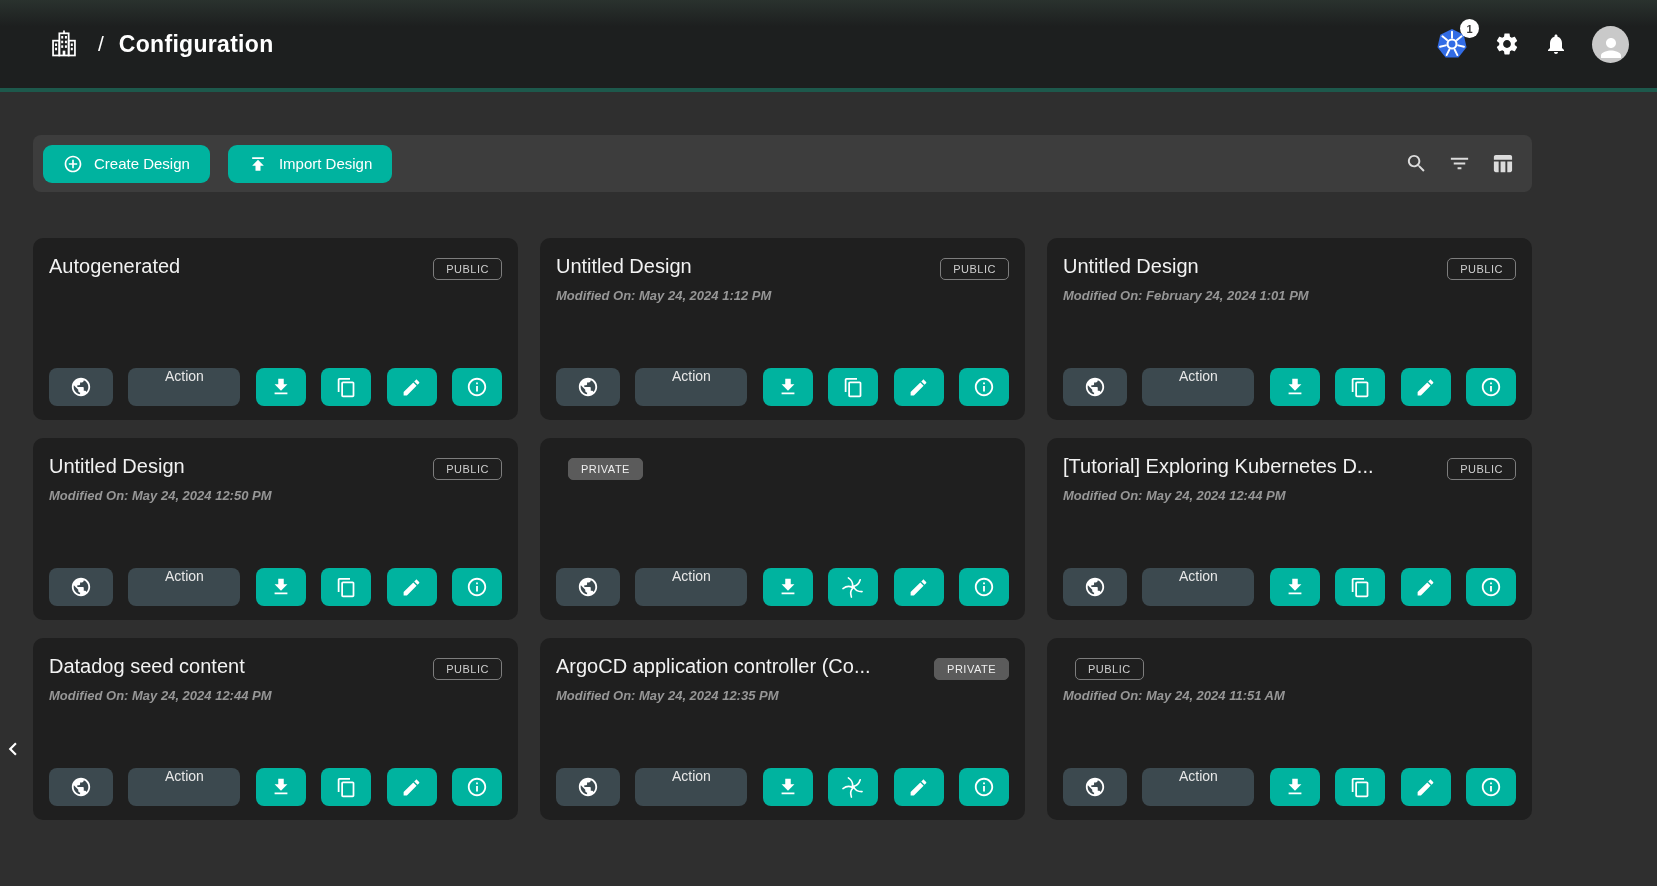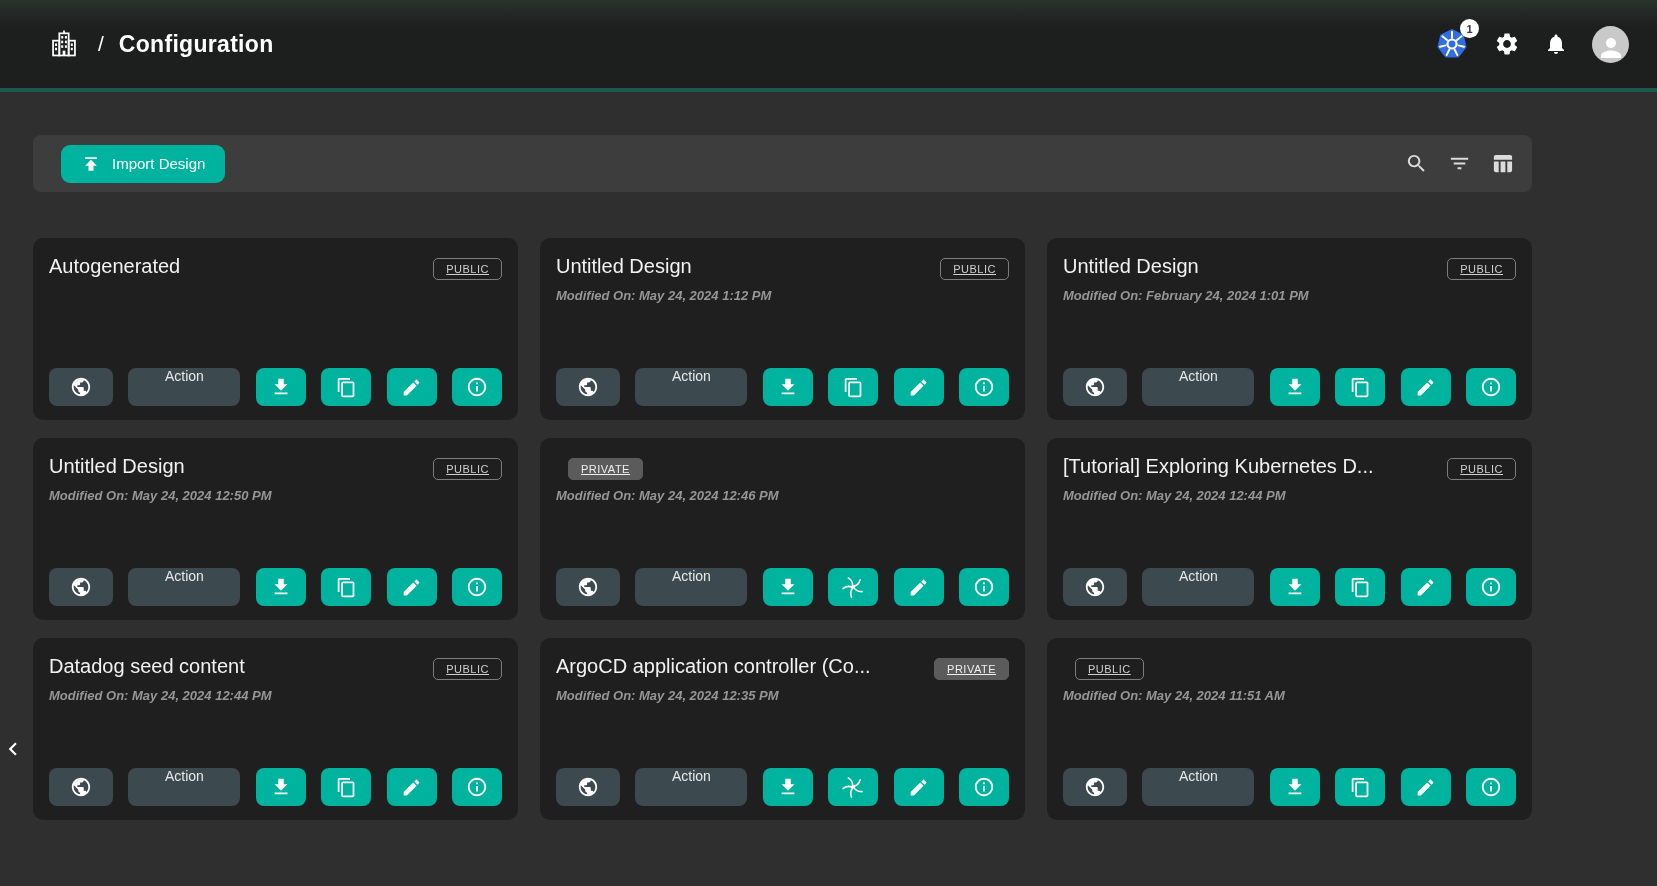--- a/index.html
+++ b/index.html
@@ -71,21 +71,21 @@
     display:flex; flex-direction:column;
   }
   .card-head { display:flex; align-items:flex-start; }
   .card-title {
     flex:1; min-width:0;
     color:#f2f2f2; font-size:20px; font-weight:500;
     white-space:nowrap; overflow:hidden;
   }
   .badge {
     font-size:11px; padding:4px 12px; border-radius:5px;
-    letter-spacing:.5px; margin-left:12px; margin-top:3px; white-space:nowrap;text-decoration:underline;
+    letter-spacing:.5px; margin-left:12px; margin-top:3px; white-space:nowrap;
   }
   .badge.outlined { border:1px solid #7d7d7d; color:#cfcfcf; background:transparent; }
   .badge.filled   { background:#5b5b5b; color:#efefef; border:1px solid #5b5b5b; }
   .card-modified {
     margin-top:8px; font-size:13px; font-style:italic; font-weight:bold; color:#969696;
   }
   .card-actions {
     margin-top:auto;
     display:flex; align-items:center; justify-content:space-between;
   }
@@ -192,20 +192,28 @@
       <span>
         <svg width="30" height="30" viewBox="0 0 24 24" fill="#fff">
             <path d="M12 12c2.21 0 4-1.79 4-4s-1.79-4-4-4-4 1.79-4 4 1.79 4 4 4zm0 2c-2.67 0-8 1.34-8 4v2h16v-2c0-2.66-5.33-4-8-4z"></path>
           </svg>
       </span>
     </div>
   </div>
 </div>
 
 <div class="toolbar">
+  <button class="btn-teal">
+    <span>
+      <svg width="20" height="20" viewBox="0 0 24 24" fill="#fff">
+          <path d="M13 7h-2v4H7v2h4v4h2v-4h4v-2h-4V7zm-1-5C6.48 2 2 6.48 2 12s4.48 10 10 10 10-4.48 10-10S17.52 2 12 2zm0 18c-4.41 0-8-3.59-8-8s3.59-8 8-8 8 3.59 8 8-3.59 8-8 8z"></path>
+        </svg>
+    </span>
+    <span>Create Design</span>
+  </button>
 
   <button class="btn-teal btn-import">
     <span>
       <svg width="20" height="20" viewBox="0 0 24 24" fill="#fff">
           <path d="M5 4v2h14V4H5zm0 10h4v6h6v-6h4l-7-7-7 7z"></path>
         </svg>
     </span>
     <span>Import Design</span>
   </button>
 
@@ -479,21 +487,20 @@
             </svg>
         </span>
       </button>
     </div>
   </div>
 
   <div class="card">
     <div class="card-head">
       <span class="badge filled">PRIVATE</span>
     </div>
-    <div class="card-modified">Modified On: May 24, 2024 12:46 PM</div>
 
     <div class="card-actions">
       <button class="act dark globe">
         <span>
           <svg width="22" height="22" viewBox="0 0 24 24" fill="#fff">
               <path d="M12 2C6.48 2 2 6.48 2 12s4.48 10 10 10 10-4.48 10-10S17.52 2 12 2zm-1 17.93c-3.95-.49-7-3.85-7-7.93 0-.62.08-1.21.21-1.79L9 15v1c0 1.1.9 2 2 2v1.93zm6.9-2.54c-.26-.81-1-1.39-1.9-1.39h-1v-3c0-.55-.45-1-1-1H8v-2h2c.55 0 1-.45 1-1V7h2c1.1 0 2-.9 2-2v-.41c2.93 1.19 5 4.06 5 7.41 0 2.08-.8 3.97-2.1 5.39z"></path>
             </svg>
         </span>
       </button>
 

